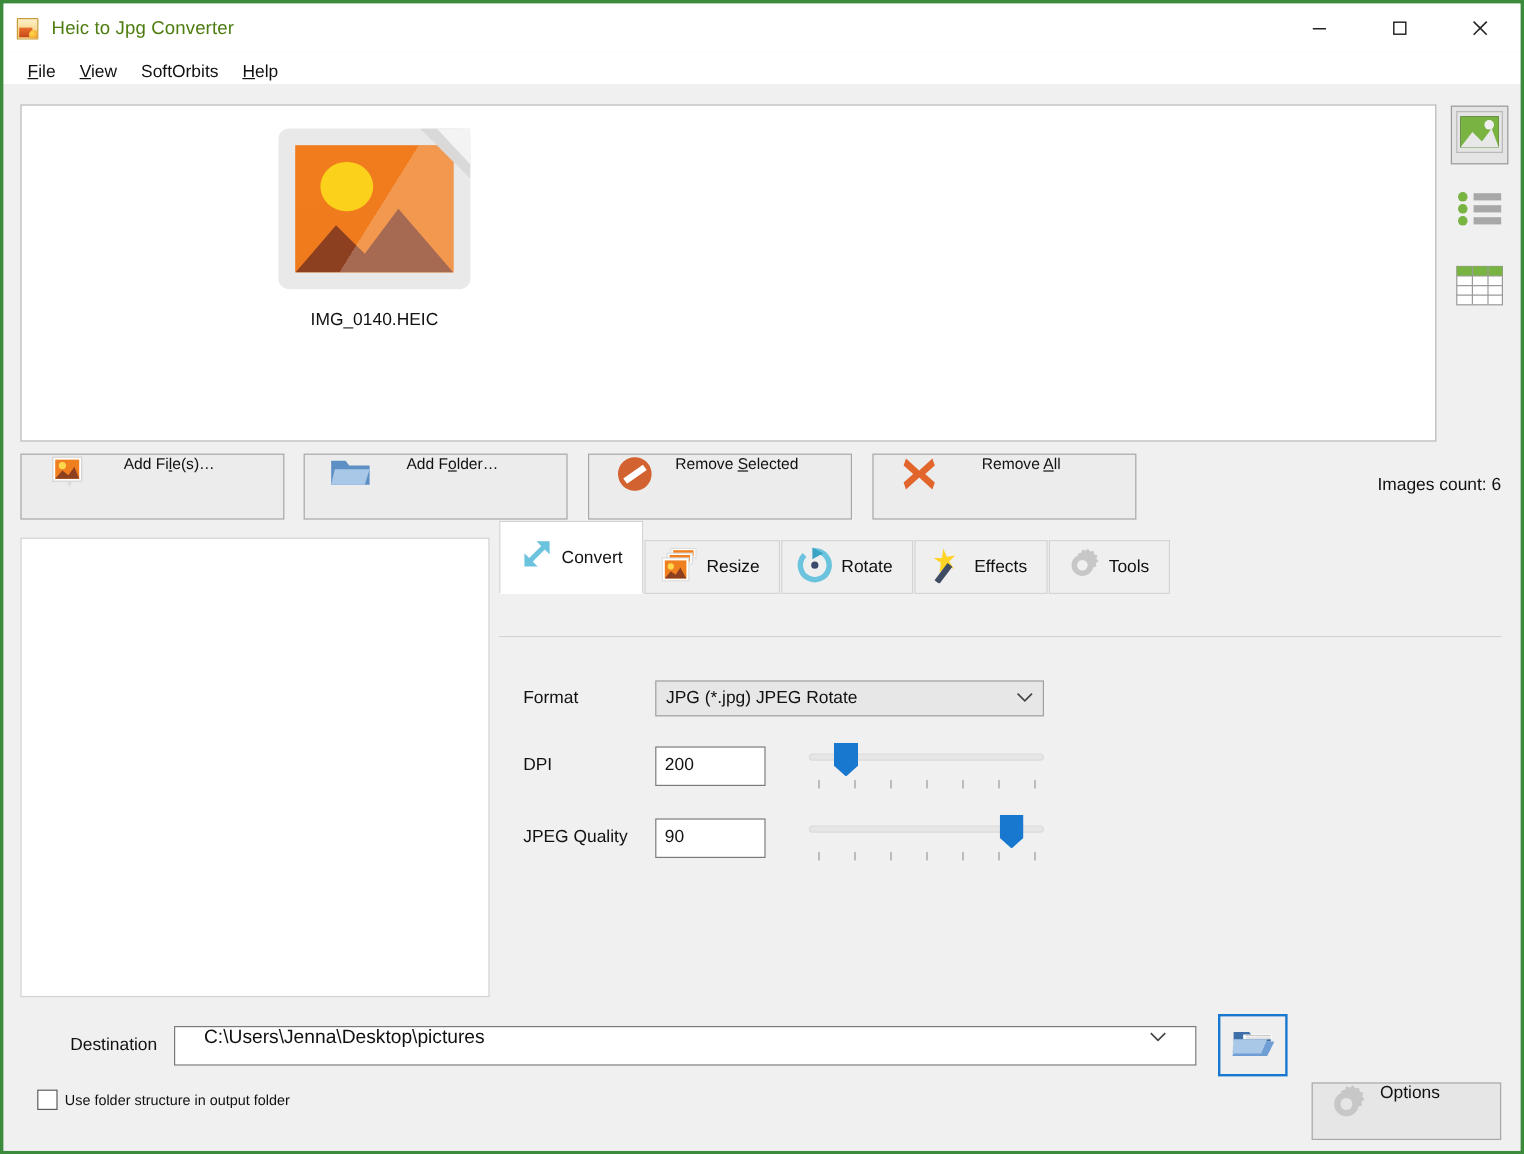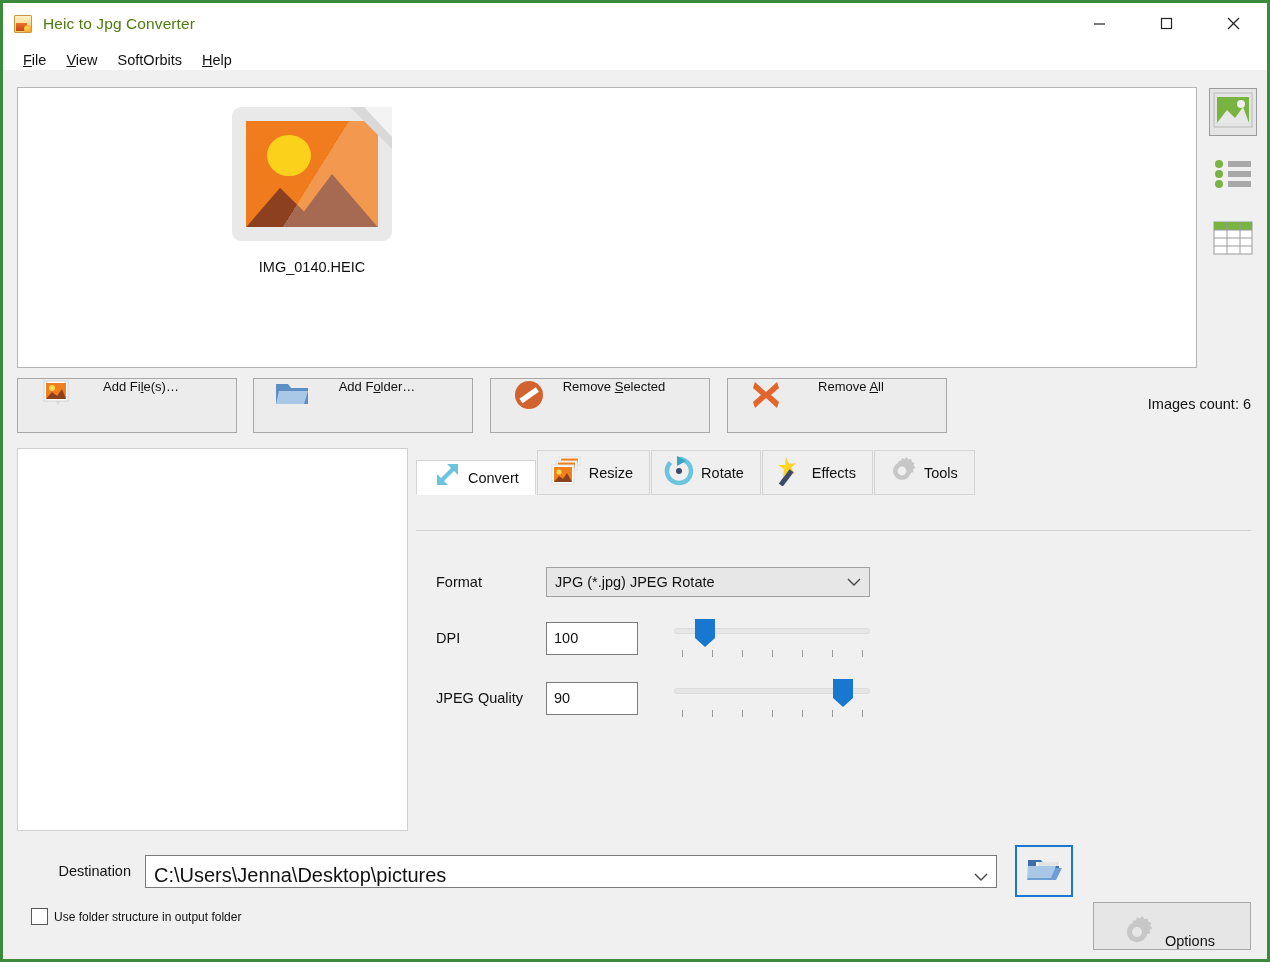--- a/index.html
+++ b/index.html
@@ -161,21 +161,21 @@
   .tabstrip { display: flex; height: 47px; align-items: flex-end; position: relative; z-index: 2;}
   .tab {
     height: 45px; display: flex; align-items: center; gap: 7px;
     padding: 0 16px 0 12px; background: #efefef; border: 1px solid #d4d4d4;
     border-bottom: 1px solid #d4d4d4;
     font-size: 14.5px; color: #111;
     margin-right: 1px;
   }
   .tab.active {
     background: #ffffff; border-color: #d4d4d4; border-bottom-color: #ffffff;
-    height: 35px;
+    height: 61px;
   }
   .tab-pane {
     position: absolute; left: 0; top: 46px; right: 0; bottom: 0;
     background: #f0f0f0; border-top: 1px solid #d4d4d4;
     padding: 36px 0 0 0;
     margin-top: 36px;
   }
   .field-row { display: flex; align-items: center; margin-bottom: 22px; }
   .field-label { width: 130px; font-size: 14.5px; color: #111; padding-left: 20px; }
   .combo {
@@ -203,31 +203,31 @@
     position: absolute; top: 0; width: 1px; height: 7px; background: #9a9a9a;
   }
   
   .bottom {
     position: absolute; left: 14px; right: 16px; top: 782px; height: 160px;
   }
   .dest-row { display: flex; align-items: center; height: 38px; }
   .dest-label { width: 128px; text-align: right; padding-right: 14px; font-size: 14.5px; color: #111; }
   .dest-combo {
     flex: 0 0 auto; width: 852px; height: 33px; background: #fff; border: 1px solid #7a7a7a;
-    display: flex; align-items: flex-end; padding: 0 8px; font-size: 20px; color: #111;
+    display: flex; align-items: flex-start; padding: 0 24px; font-size: 16px; color: #111;
   }
   .dest-combo .chev { margin-left: auto; }
   .browse-btn {
     width: 58px; height: 52px; margin-left: 18px; background: #efefef;
     border: 2px solid #1878cf; display: flex; align-items: center; justify-content: center;
   }
   .opt-btn {
     position: absolute; right: 0; top: 50px; width: 158px; height: 48px;
     background: #e6e6e6; border: 1px solid #a8a8a8;
-    display: flex; align-items: flex-end; font-size: 14.5px; color: #111; padding-left: 15px;
+    display: flex; align-items: flex-start; font-size: 14.5px; color: #111;
   }
   .opt-btn .btn-ico { width: 56px; display: flex; justify-content: center; }
   .chk-row { display: flex; align-items: center; margin-top: 18px; padding-left: 14px; }
   .chkbox {
     width: 17px; height: 17px; background: #fff; border: 1px solid #5a5a5a; margin-right: 6px;
   }
   .chk-label { font-size: 12px; color: #111; }
 </style>
 </head>
 <body>
@@ -453,21 +453,21 @@
                 <svg width="14" height="9" viewBox="0 0 14 9">
                     <polyline points="1,1 7,7 13,1" fill="none" stroke="#444" stroke-width="1.4"></polyline>
                   </svg>
               </span>
             </div>
           </div>
 
           <div class="field-row">
             <div class="field-label">DPI</div>
             <div class="txtbox">
-              <span>100</span>
+              <span>200</span>
             </div>
             <div class="slider-wrap">
               <div class="slider-track"></div>
               <div class="slider-thumb" style="left:21px"></div>
               <div class="slider-ticks">
                 <i style="left:8px"></i>
                   <i style="left:38px"></i>
                   <i style="left:68px"></i>
                   <i style="left:98px"></i>
                   <i style="left:128px"></i>

